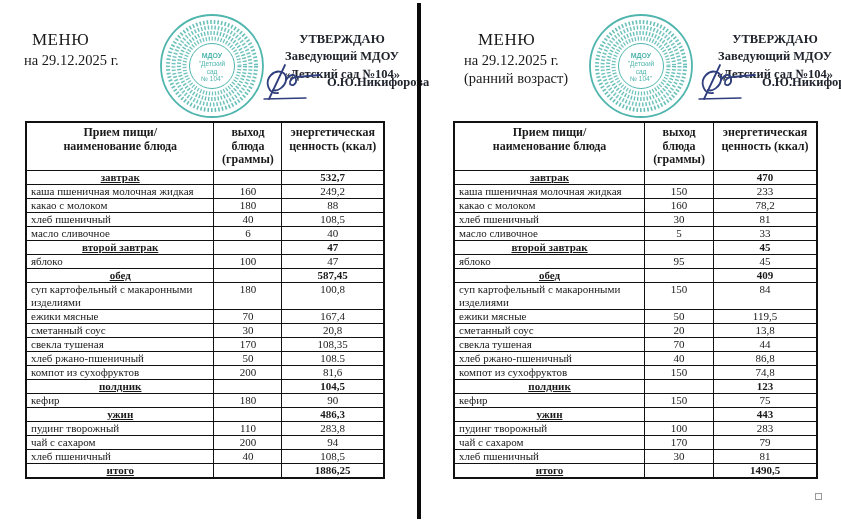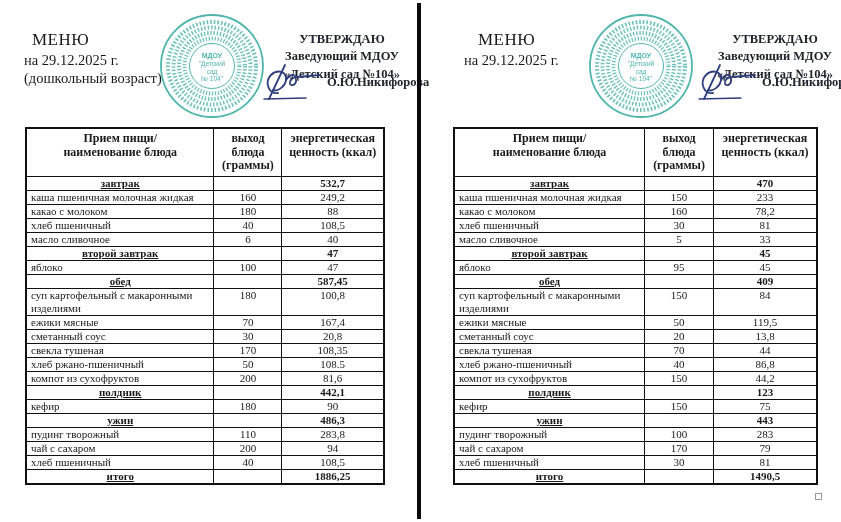--- a/index.html
+++ b/index.html
@@ -28,21 +28,21 @@
   .approve{position:absolute;top:31px;width:140px;text-align:center;
     font-size:12.5px;font-weight:bold;line-height:1.38;color:#20242c;}
   .page-0 .approve{left:272px;}
   .page-1 .approve{left:284px;}
 
   .sig-row{position:absolute;top:62px;display:flex;align-items:center;gap:3px;}
   .page-0 .sig-row{left:262px;}
   .page-1 .sig-row{left:276px;}
   .signer{font-size:12.5px;font-weight:bold;color:#20242c;white-space:nowrap;}
 
-  table.menu{position:absolute;top:127px;border-collapse:collapse;table-layout:fixed;background:#fff;}
+  table.menu{position:absolute;top:121px;border-collapse:collapse;table-layout:fixed;background:#fff;}
   .page-0 table.menu{left:25px;width:360px;}
   .page-1 table.menu{left:32px;width:365px;}
   table.menu{border:2px solid #111;}
   table.menu th,table.menu td{border:1px solid #111;vertical-align:top;overflow:hidden;}
   table.menu th{
     font-size:12px;font-weight:bold;line-height:13.5px;padding:3px 2px;
     text-align:center;white-space:pre-line;border-bottom:1.5px solid #111;
   }
   table.menu td{font-size:11px;line-height:13px;padding:0 2px;}
   col.c1{width:52.5%;} col.c2{width:19%;} col.c3{width:28.5%;}
@@ -54,21 +54,20 @@
   .resize-handle{position:absolute;left:394px;top:493px;width:7px;height:7px;
     border:1px solid #9a9a9a;background:#fbfbfb;box-sizing:border-box;}
 </style>
 </head>
 <body>
 
 <div class="page page-0">
   <div class="title-block">
     <div class="menu-title">МЕНЮ</div>
     <div class="menu-date">на 29.12.2025 г.</div>
-    <div class="menu-age">(дошкольный возраст)</div>
   </div>
 
   <div class="stamp">
     <svg width="108" height="108" viewBox="0 0 108 108">
       <g fill="none" stroke="#3cada5">
         <circle cx="54" cy="54" r="51" stroke-width="1.8"></circle>
         <circle cx="54" cy="54" r="44" stroke-width="4" stroke-dasharray="1.6 2" opacity=".85"></circle>
         <circle cx="54" cy="54" r="38.5" stroke-width="4" stroke-dasharray="1.5 1.9" opacity=".8"></circle>
         <circle cx="54" cy="54" r="33" stroke-width="4" stroke-dasharray="1.4 1.8" opacity=".85"></circle>
         <circle cx="54" cy="54" r="27.5" stroke-width="4" stroke-dasharray="1.3 1.7" opacity=".8"></circle>
@@ -185,21 +184,21 @@
           <td class="c-kcal">108.5</td>
         </tr>
         <tr class="r-item">
           <td class="c-name">компот из сухофруктов</td>
           <td class="c-portion">200</td>
           <td class="c-kcal">81,6</td>
         </tr>
         <tr class="r-section">
           <td class="c-name">полдник</td>
           <td class="c-portion"></td>
-          <td class="c-kcal">442,1</td>
+          <td class="c-kcal">104,5</td>
         </tr>
         <tr class="r-item">
           <td class="c-name">кефир</td>
           <td class="c-portion">180</td>
           <td class="c-kcal">90</td>
         </tr>
         <tr class="r-section">
           <td class="c-name">ужин</td>
           <td class="c-portion"></td>
           <td class="c-kcal">486,3</td>
@@ -227,20 +226,21 @@
       </tbody>
   </table>
 </div>
 
 <div class="divider"></div>
 
 <div class="page page-1">
   <div class="title-block">
     <div class="menu-title">МЕНЮ</div>
     <div class="menu-date">на 29.12.2025 г.</div>
+    <div class="menu-age">(ранний возраст)</div>
   </div>
 
   <div class="stamp">
     <svg width="108" height="108" viewBox="0 0 108 108">
       <g fill="none" stroke="#3cada5">
         <circle cx="54" cy="54" r="51" stroke-width="1.8"></circle>
         <circle cx="54" cy="54" r="44" stroke-width="4" stroke-dasharray="1.6 2" opacity=".85"></circle>
         <circle cx="54" cy="54" r="38.5" stroke-width="4" stroke-dasharray="1.5 1.9" opacity=".8"></circle>
         <circle cx="54" cy="54" r="33" stroke-width="4" stroke-dasharray="1.4 1.8" opacity=".85"></circle>
         <circle cx="54" cy="54" r="27.5" stroke-width="4" stroke-dasharray="1.3 1.7" opacity=".8"></circle>
@@ -352,21 +352,21 @@
           <td class="c-kcal">44</td>
         </tr>
         <tr class="r-item">
           <td class="c-name">хлеб ржано-пшеничный</td>
           <td class="c-portion">40</td>
           <td class="c-kcal">86,8</td>
         </tr>
         <tr class="r-item">
           <td class="c-name">компот из сухофруктов</td>
           <td class="c-portion">150</td>
-          <td class="c-kcal">44,2</td>
+          <td class="c-kcal">74,8</td>
         </tr>
         <tr class="r-section">
           <td class="c-name">полдник</td>
           <td class="c-portion"></td>
           <td class="c-kcal">123</td>
         </tr>
         <tr class="r-item">
           <td class="c-name">кефир</td>
           <td class="c-portion">150</td>
           <td class="c-kcal">75</td>

